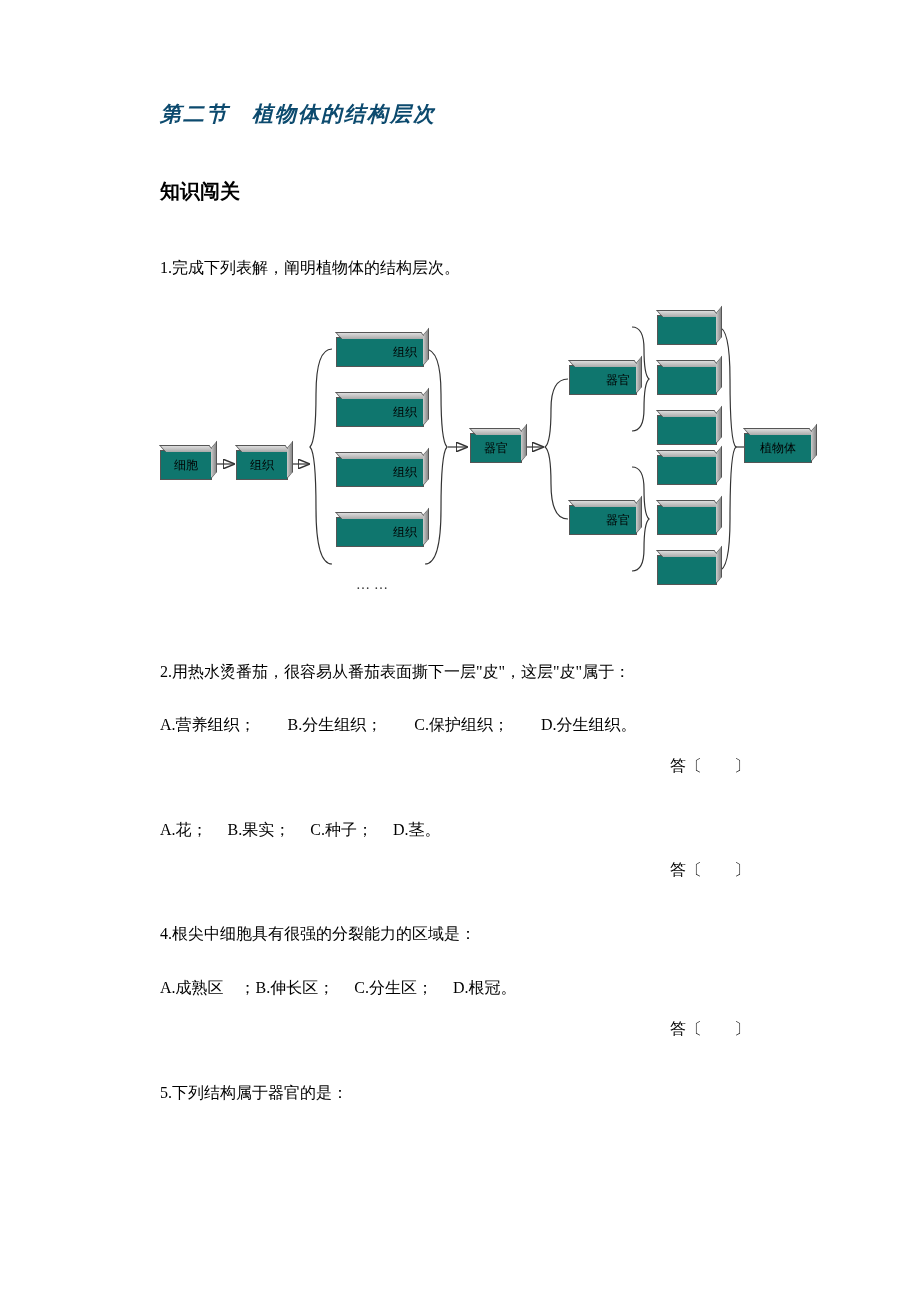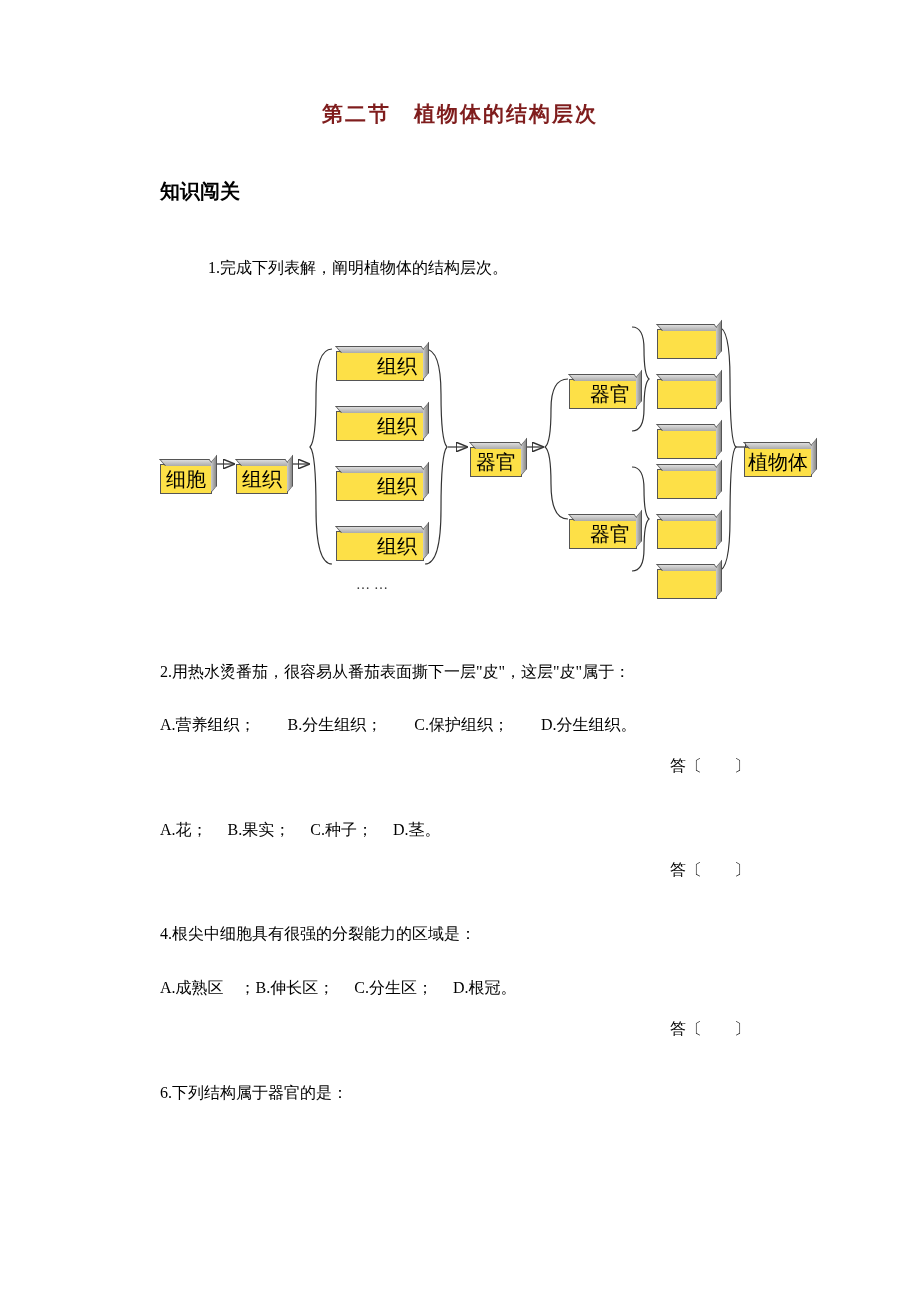--- a/index.html
+++ b/index.html
@@ -6,26 +6,26 @@
       margin: 0;
       padding: 0;
       background: #fff;
       font-family: "SimSun", "宋体", serif;
       width: 920px;
     }
     .page {
       padding: 100px 160px 60px 160px;
     }
     .title {
-      text-align: center;
-      color: #7f1d1d;
+      color: #0c4a6e;
       font-size: 21px;
       font-weight: bold;
       margin-bottom: 50px;
       letter-spacing: 2px;
+      font-style: italic;
     }
     .section-heading {
       font-size: 20px;
       font-weight: bold;
       margin-bottom: 50px;
     }
     .question {
       font-size: 16px;
       margin-bottom: 28px;
       line-height: 1.6;
@@ -35,38 +35,37 @@
       margin-bottom: 18px;
       line-height: 1.6;
     }
     .answer-line {
       text-align: right;
       font-size: 16px;
       padding-right: 10px;
       margin-bottom: 40px;
     }
     .q-block { margin-bottom: 34px; }
-    .q-block.firstq { margin-bottom: 18px; margin-left: 48px; }
+    .q-block.firstq { margin-bottom: 18px; }
 
     
     .diagram {
       position: relative;
       width: 624px;
       height: 310px;
       margin: 0 0 40px 0;
     }
     .box3d {
       position: absolute;
-      background: #fde047;
+      background: #0f766e;
       border: 1px solid #555;
       text-align: center;
-      font-size: 20px;
+      font-size: 12px;
       line-height: 28px;
       height: 28px;
-      margin-top: 14px;
     }
     .box3d::before {
       content: '';
       position: absolute;
       top: -6px;
       left: 4px;
       right: -4px;
       height: 6px;
       background: linear-gradient(to bottom, #ddd, #aaa);
       border: 1px solid #555;
@@ -184,15 +183,15 @@
     <div class="answer-line">答〔　　〕</div>
   </div>
 
   <div class="q-block">
     <div class="question">4.根尖中细胞具有很强的分裂能力的区域是：</div>
     <div class="options">A.成熟区　；B.伸长区；　 C.分生区；　 D.根冠。</div>
     <div class="answer-line">答〔　　〕</div>
   </div>
 
   <div class="q-block">
-    <div class="question">6.下列结构属于器官的是：</div>
+    <div class="question">5.下列结构属于器官的是：</div>
   </div>
 </div>
 
 </body></html>

